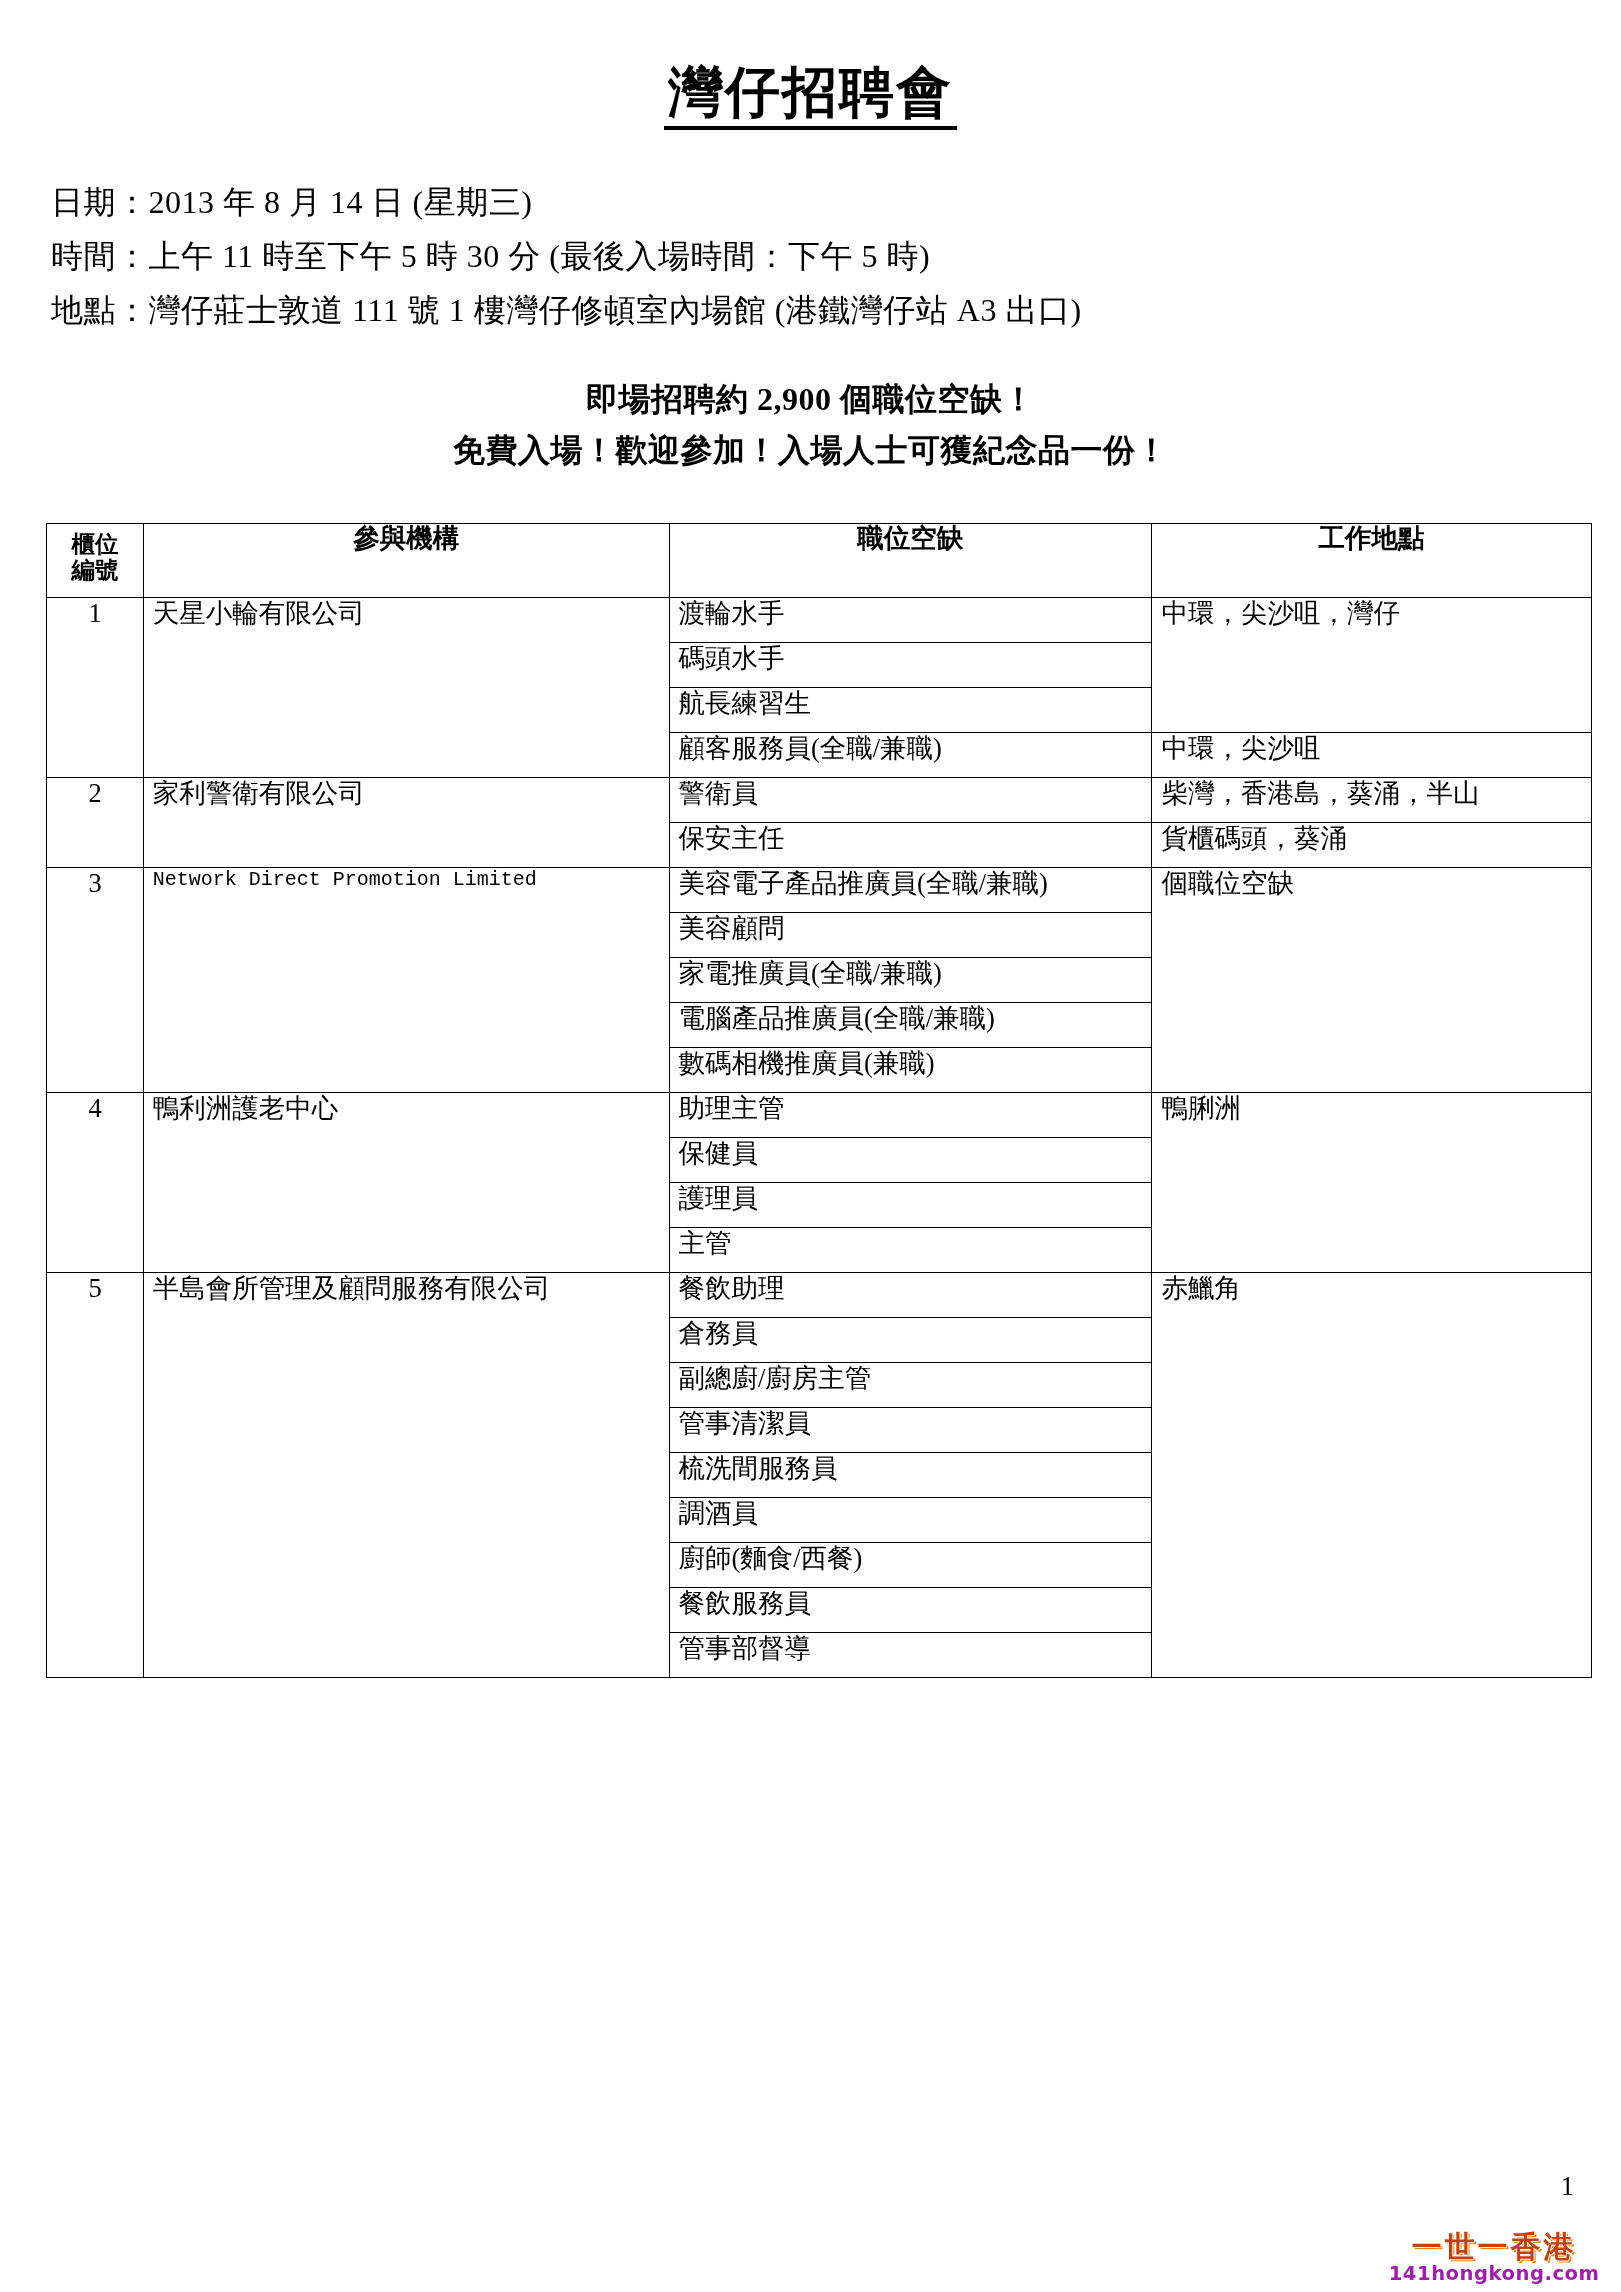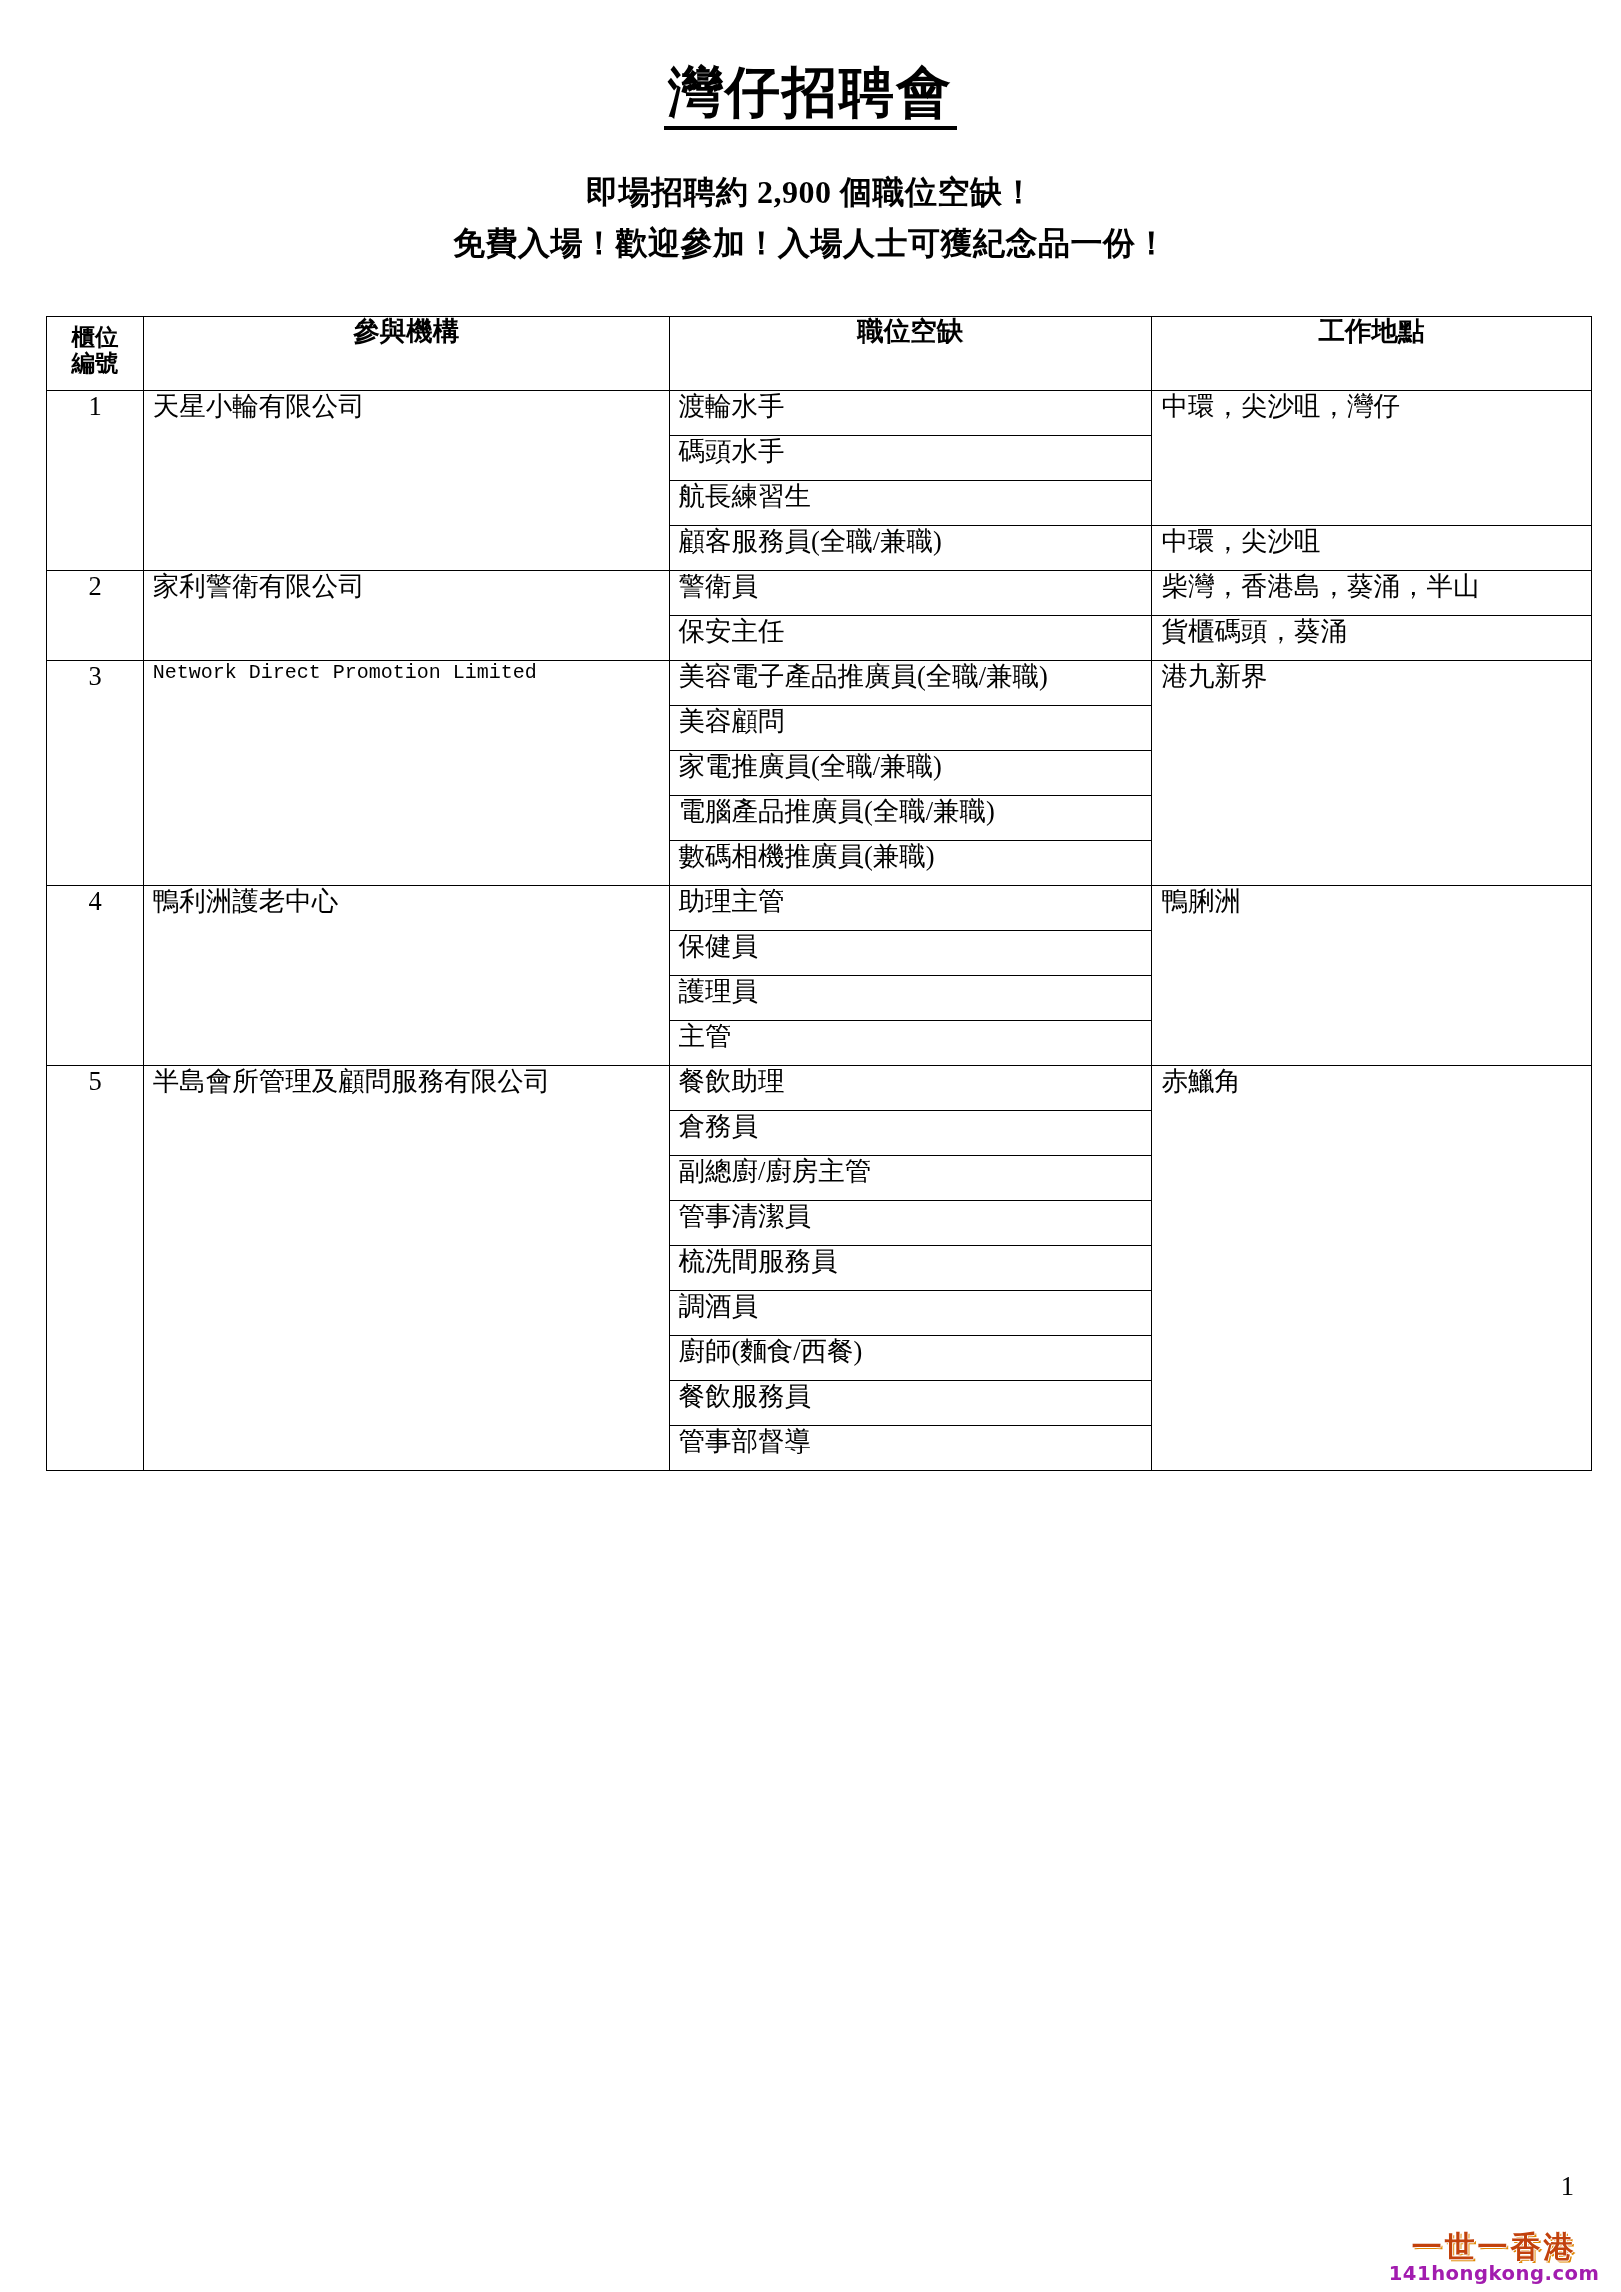--- a/index.html
+++ b/index.html
@@ -168,20 +168,25 @@
 </style>
 </head>
 <body>
 
 <div class="page">
 
   <div class="title-wrap">
     <span class="title">灣仔招聘會</span>
   </div>
 
+  <div class="info-block">
+    <div class="info-line">日期：2013 年 8 月 14 日 (星期三)</div>
+    <div class="info-line">時間：上午 11 時至下午 5 時 30 分 (最後入場時間：下午 5 時)</div>
+    <div class="info-line">地點：灣仔莊士敦道 111 號 1 樓灣仔修頓室內場館 (港鐵灣仔站 A3 出口)</div>
+  </div>
 
   <div class="announce-block">
     <div class="announce-line">即場招聘約 2,900 個職位空缺！</div>
     <div class="announce-line">免費入場！歡迎參加！入場人士可獲紀念品一份！</div>
   </div>
 
   <div class="table-wrap">
     <table class="fair">
       <colgroup>
         <col class="c-booth">
@@ -224,21 +229,21 @@
             <td class="cell loc">柴灣，香港島，葵涌，半山</td>
           </tr>
           <tr>
             <td class="cell job">保安主任</td>
             <td class="cell loc">貨櫃碼頭，葵涌</td>
           </tr>
           <tr>
             <td class="cell booth" rowspan="5">3</td>
             <td class="cell org latin" rowspan="5">Network Direct Promotion Limited</td>
             <td class="cell job">美容電子產品推廣員(全職/兼職)</td>
-            <td class="cell loc" rowspan="5">港九新界</td>
+            <td class="cell loc" rowspan="5">個職位空缺</td>
           </tr>
           <tr>
             <td class="cell job">美容顧問</td>
           </tr>
           <tr>
             <td class="cell job">家電推廣員(全職/兼職)</td>
           </tr>
           <tr>
             <td class="cell job">電腦產品推廣員(全職/兼職)</td>
           </tr>

